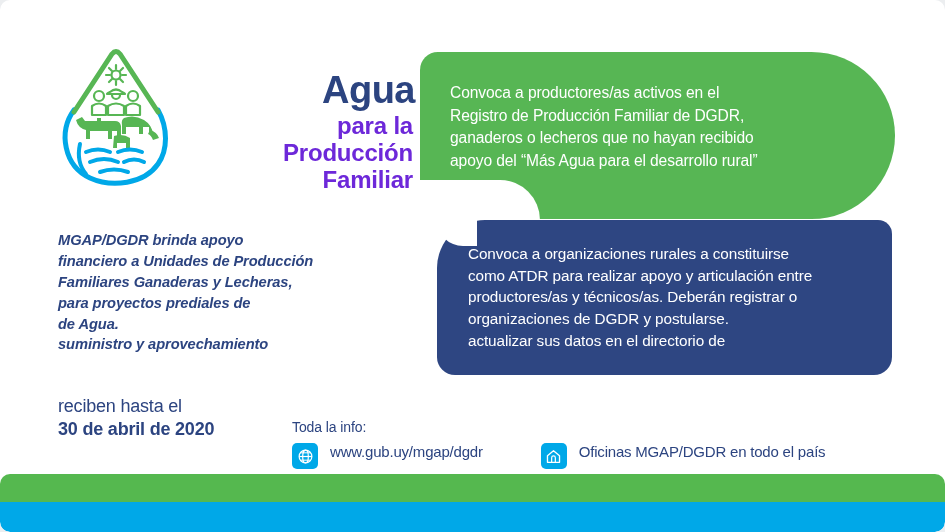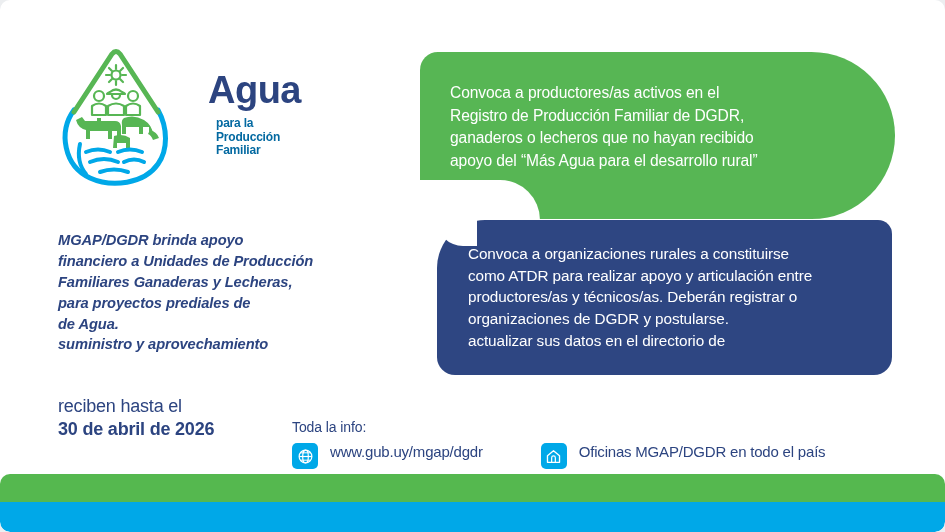--- a/index.html
+++ b/index.html
@@ -15,28 +15,28 @@
     background:#ffffff;
     border-radius:10px;
     overflow:hidden;
   }
 
   
   .logo{position:absolute;left:52px;top:44px;width:128px;height:145px;}
   .logo svg{width:128px;height:145px;display:block;}
 
   
-  .title-block{position:absolute;left:208px;top:72px;width:220px;color:#2c4480;}
+  .title-block{position:absolute;left:195px;top:72px;width:220px;color:#2c4480;text-align:right;}
   .title-main{
     font-size:38px;font-weight:700;line-height:0.98;letter-spacing:-0.5px;
     margin:0 0 4px 0;color:#2c4480;
   }
   .title-sub{
-    font-size:12px;font-weight:700;line-height:1.12;letter-spacing:-0.2px;
-    color:#0369a1;margin:8px;
+    font-size:24px;font-weight:700;line-height:1.12;letter-spacing:-0.2px;
+    color:#6d28d9;margin:2px;
   }
   .title-sub span{display:block;}
 
   
   .lead{
     position:absolute;left:58px;top:230px;width:340px;
     color:#2c4480;font-size:14.7px;font-weight:700;line-height:1.42;
     letter-spacing:-0.1px;
     font-style:italic;
   }
@@ -179,21 +179,21 @@
     <span>MGAP/DGDR brinda  apoyo</span>
     <span>financiero a Unidades de Producción</span>
     <span>Familiares Ganaderas y Lecheras,</span>
     <span>para proyectos prediales de</span>
     <span>de Agua.</span>
     <span>suministro y aprovechamiento</span>
   </div>
 
   <div class="deadline">
     <span class="l2">reciben hasta el</span>
-    <span class="l3">30 de abril de 2026</span>
+    <span class="l3">30 de abril de 2020</span>
   </div>
 
   <div class="info">
     <div class="info-title">Toda la info:</div>
     <div class="info-row">
 
       <div class="info-item">
         <span class="icon-box">
           <svg viewBox="0 0 24 24" xmlns="http://www.w3.org/2000/svg">
             <circle cx="12" cy="12" r="9" fill="none" stroke="#ffffff" stroke-width="1.7"></circle>

